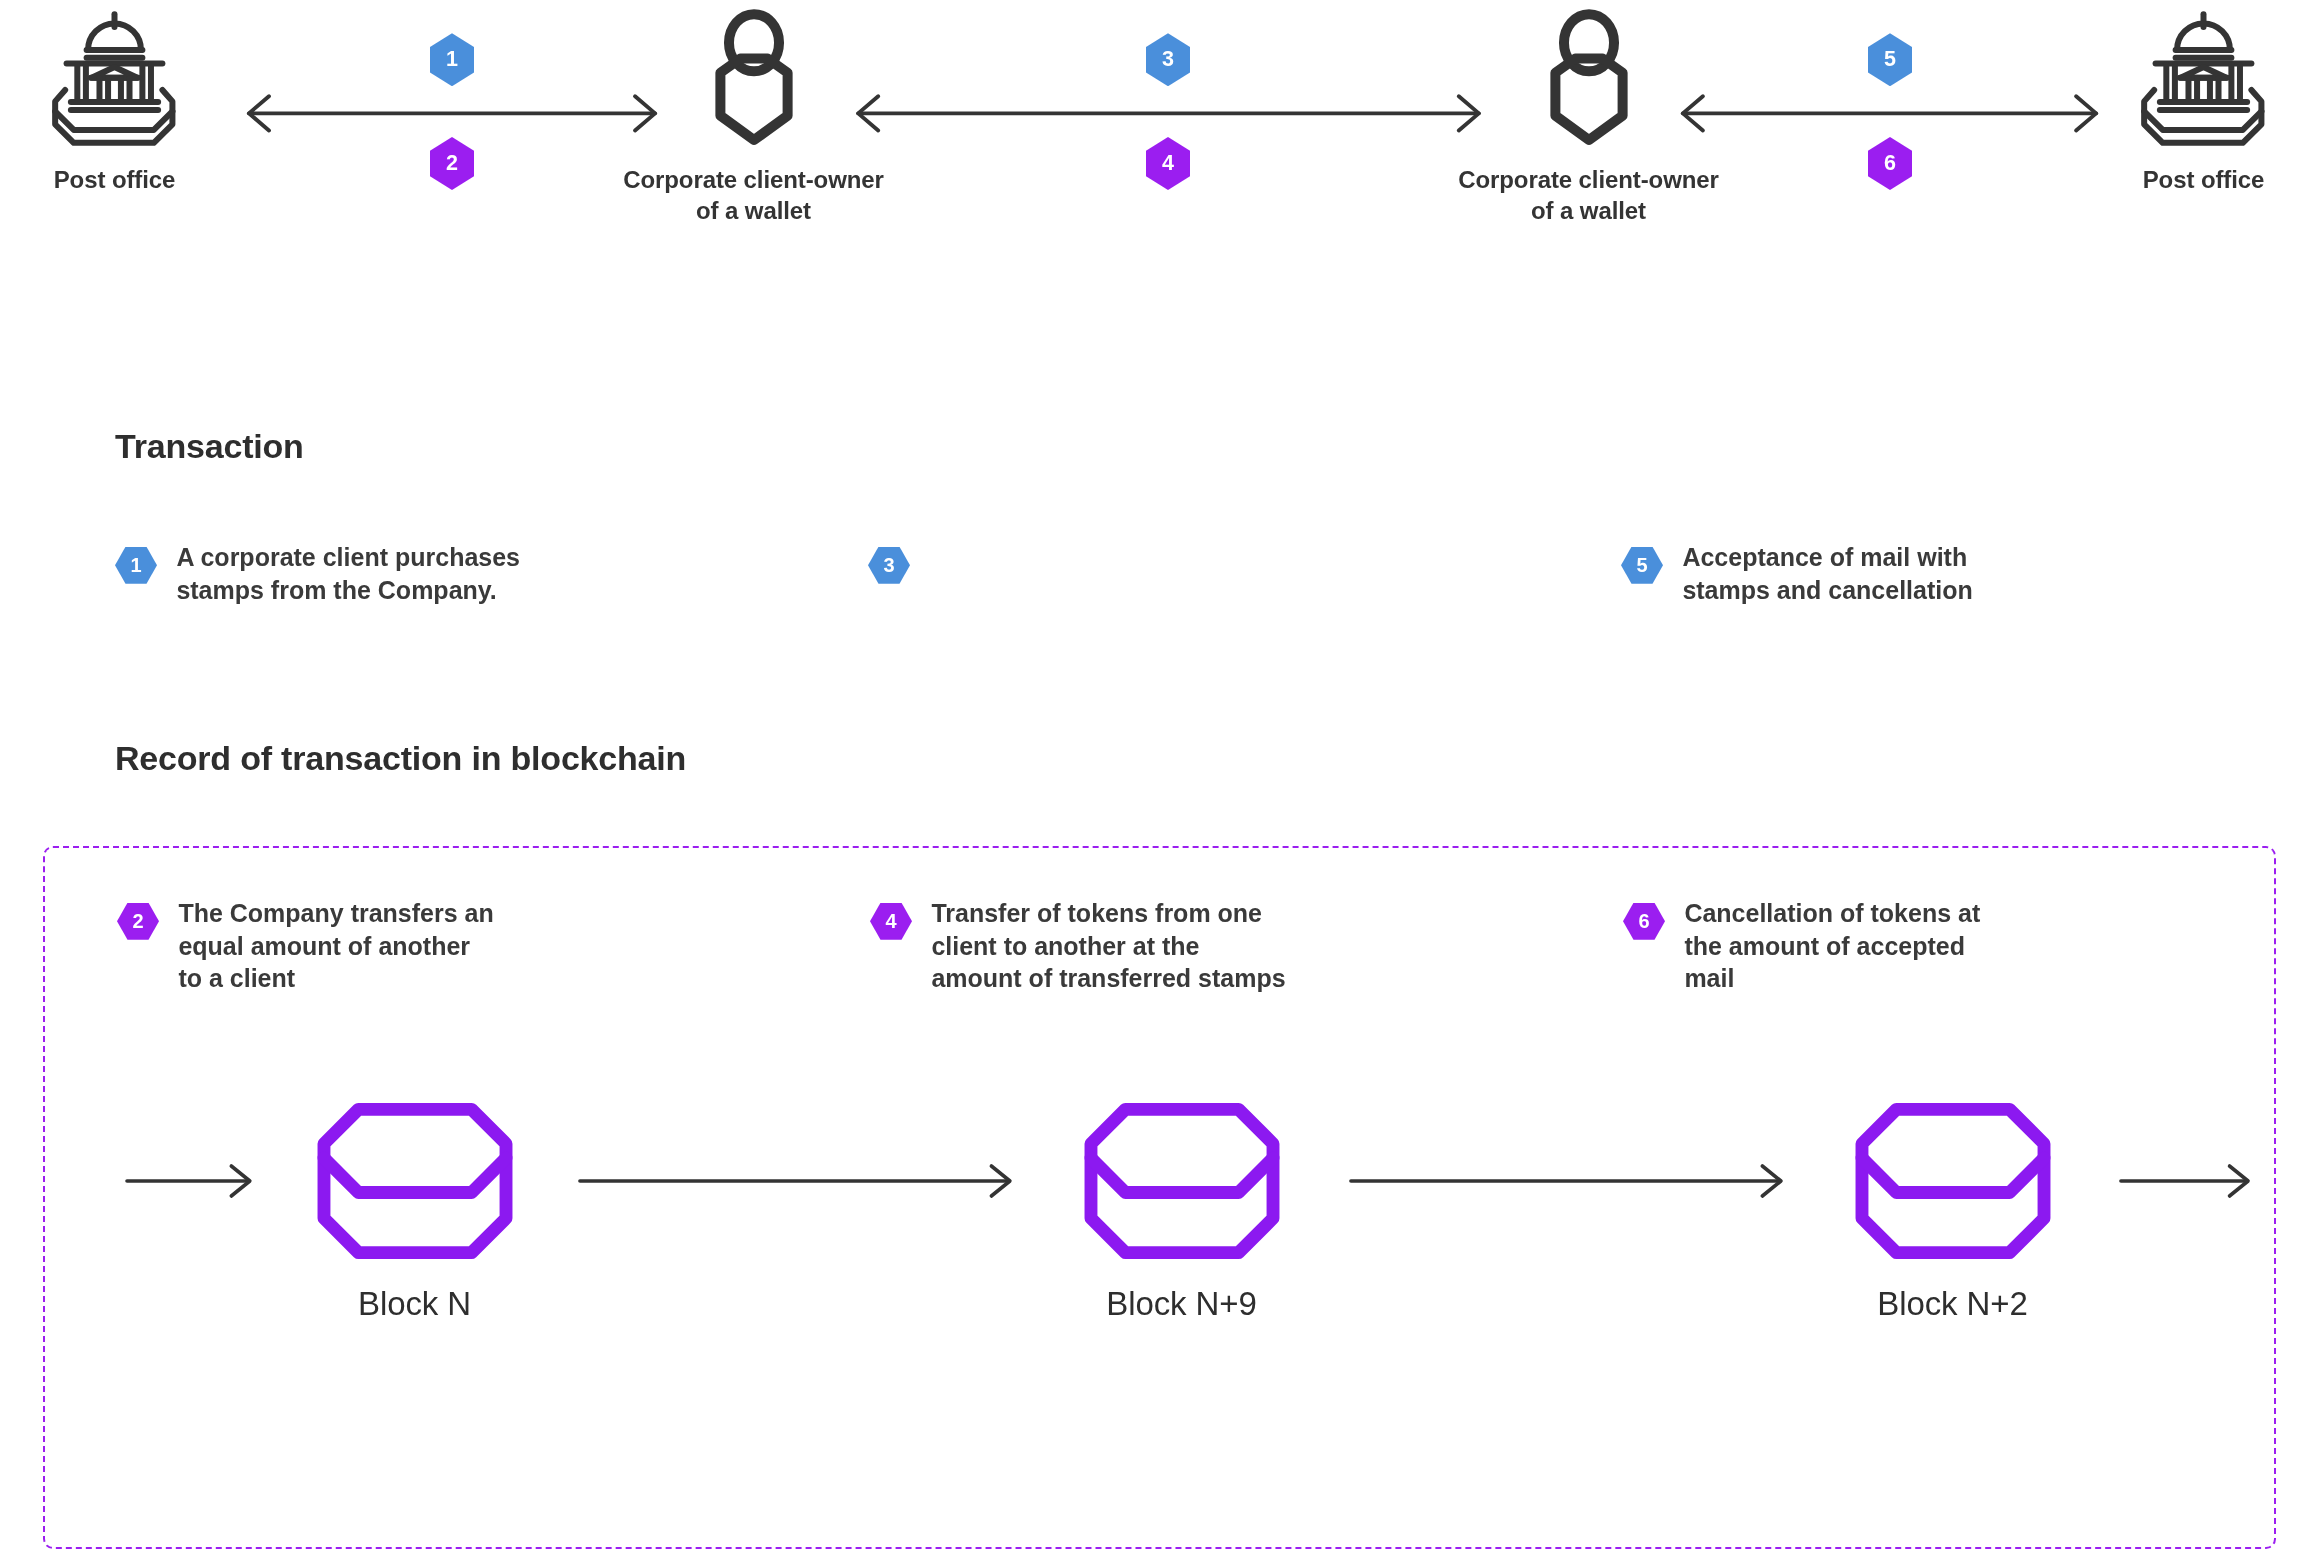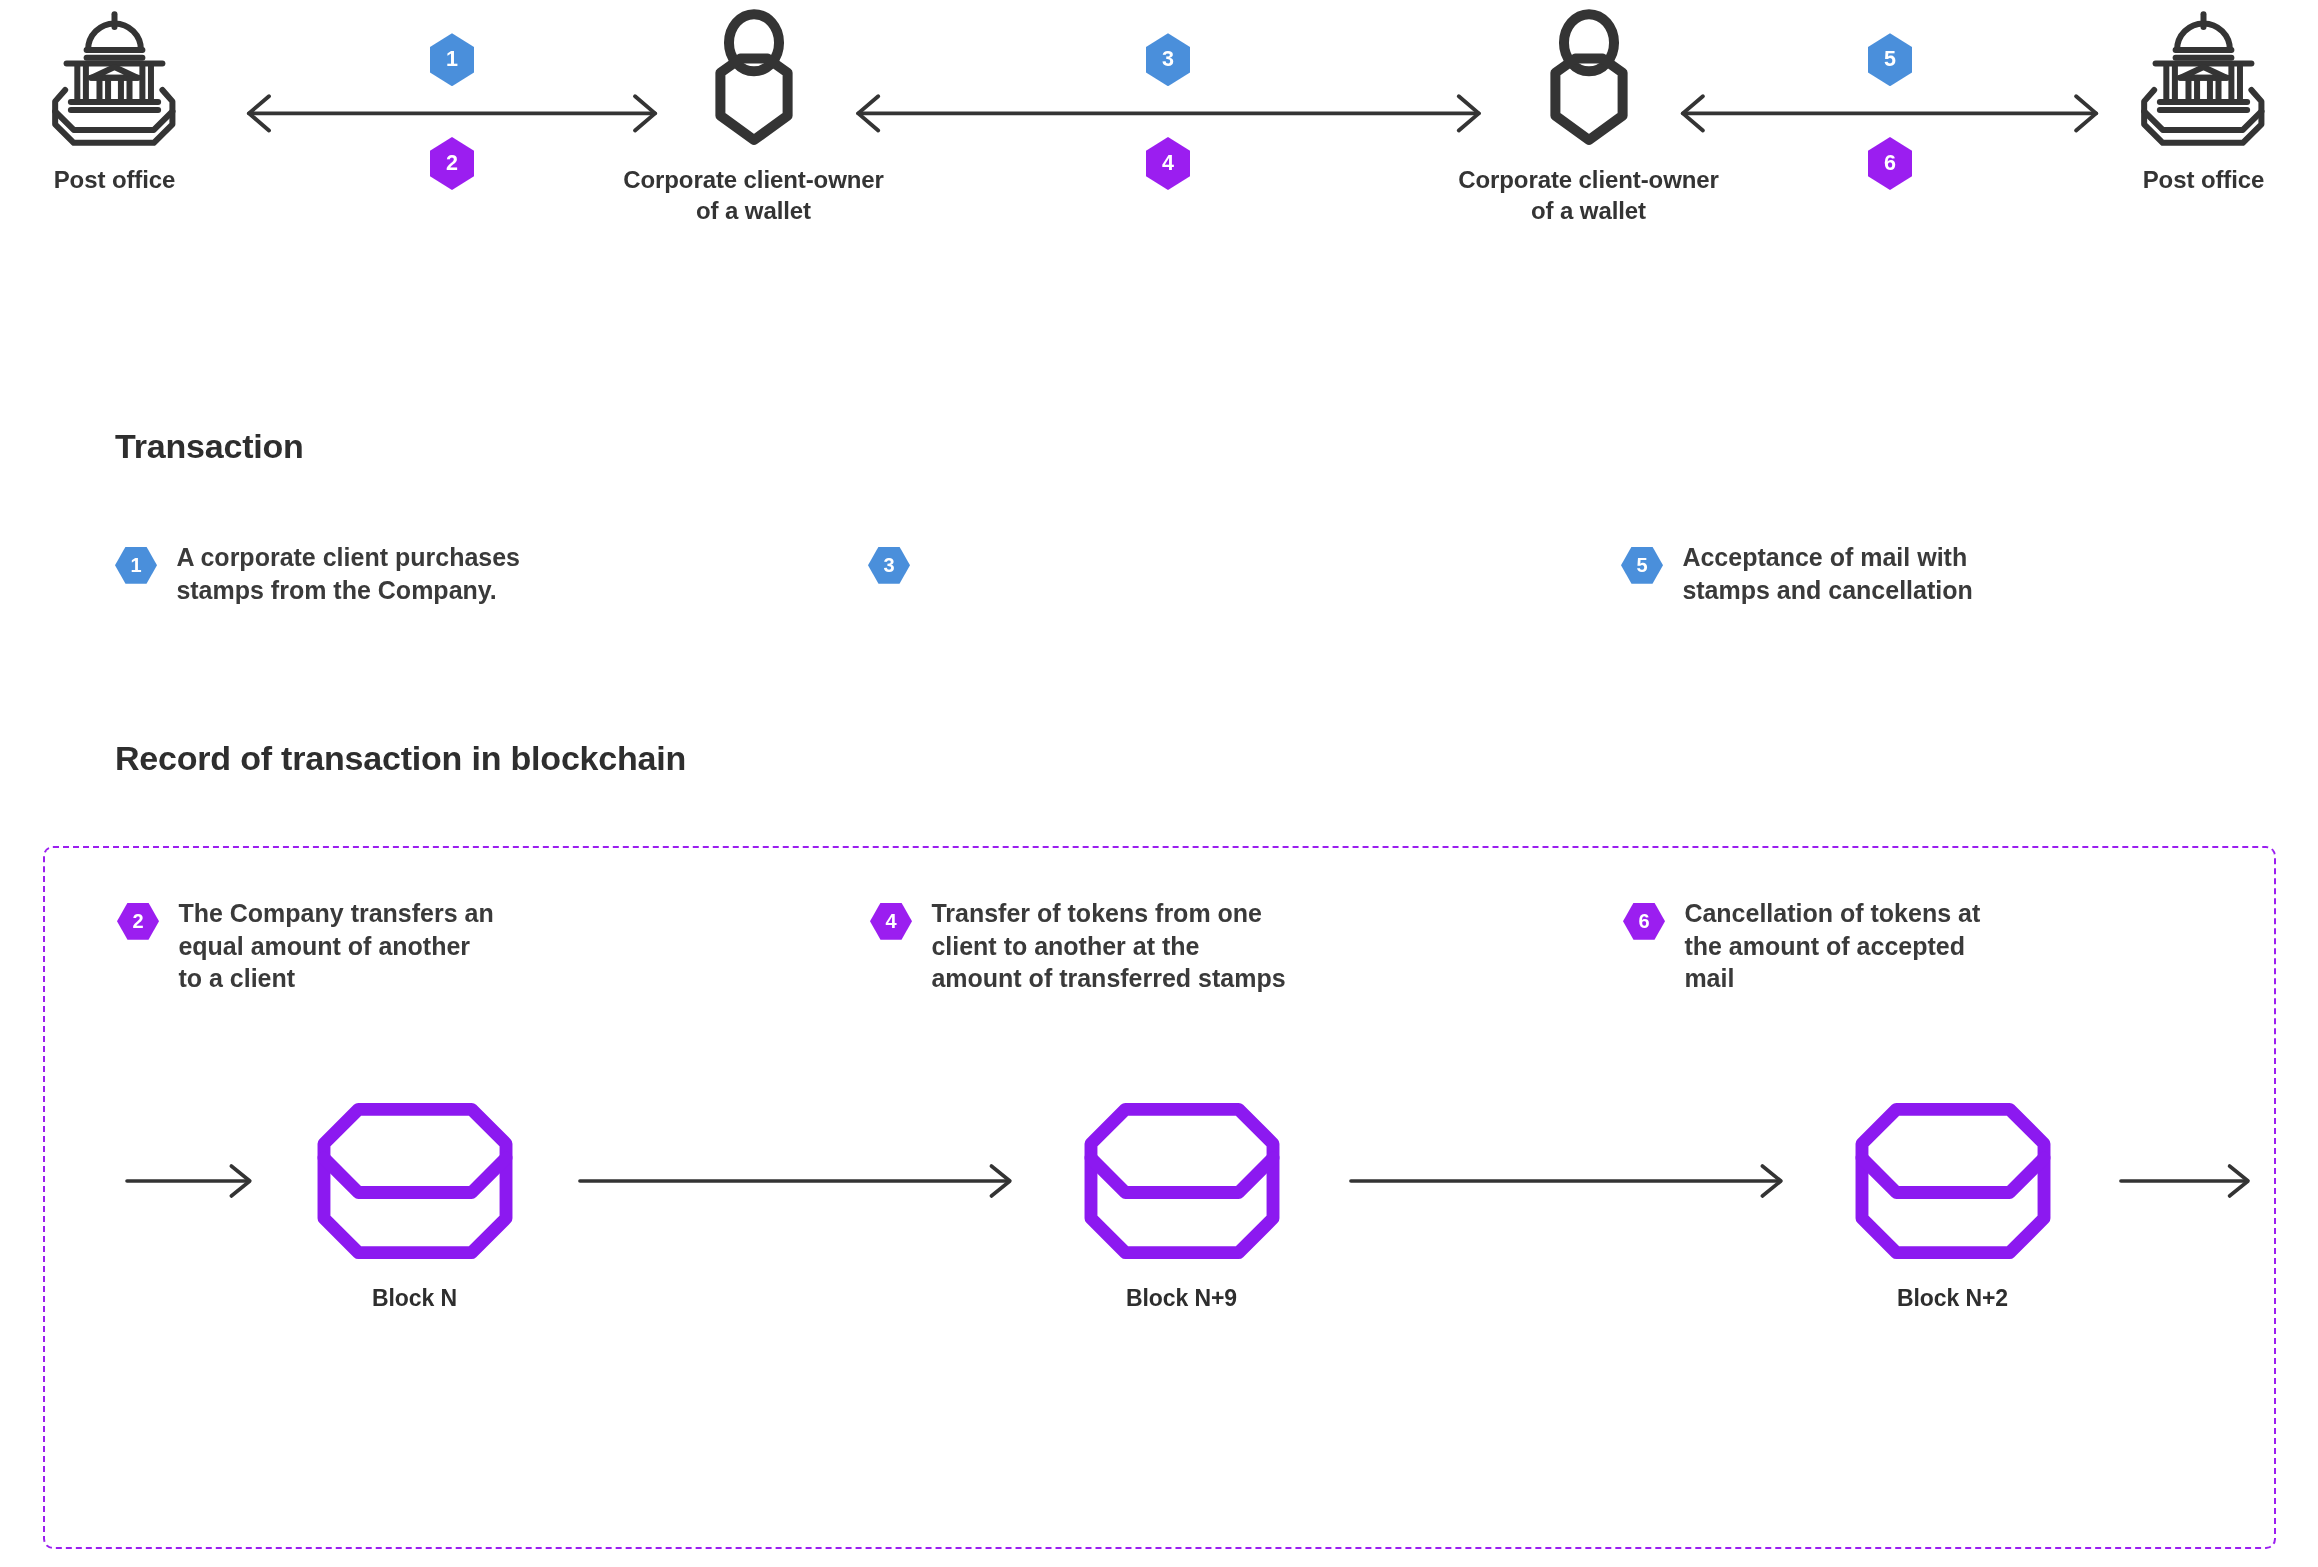--- a/index.html
+++ b/index.html
@@ -82,22 +82,22 @@
     position: absolute;
     border: 2.9px dashed #9b1ef0;
     border-radius: 10px;
   }
 
   
   .chain-row { position: absolute; left:0; top:0; width:100%; height:100%; }
   .block-item { position: absolute; text-align: center; }
   .block-item .block-label {
     display:block;
-    font-size: 23px;
-    font-weight: 700;
+    font-size: 33px;
+    font-weight: 400;
     color: #2e2e2e;
     margin-top: 16px;
     letter-spacing: -0.1px;
   }
   .chain-arrow { position: absolute; }
 </style>
 </head>
 <body>
 
 <div class="page">

